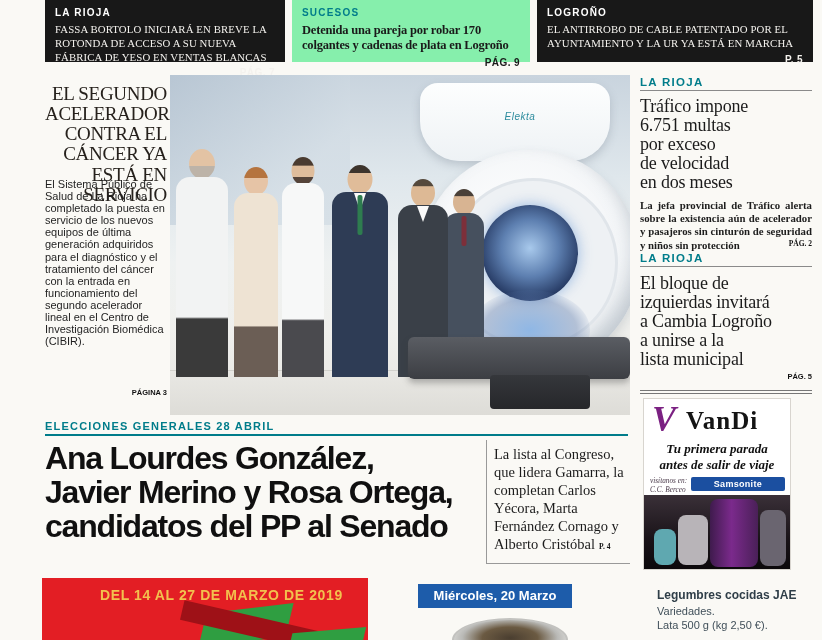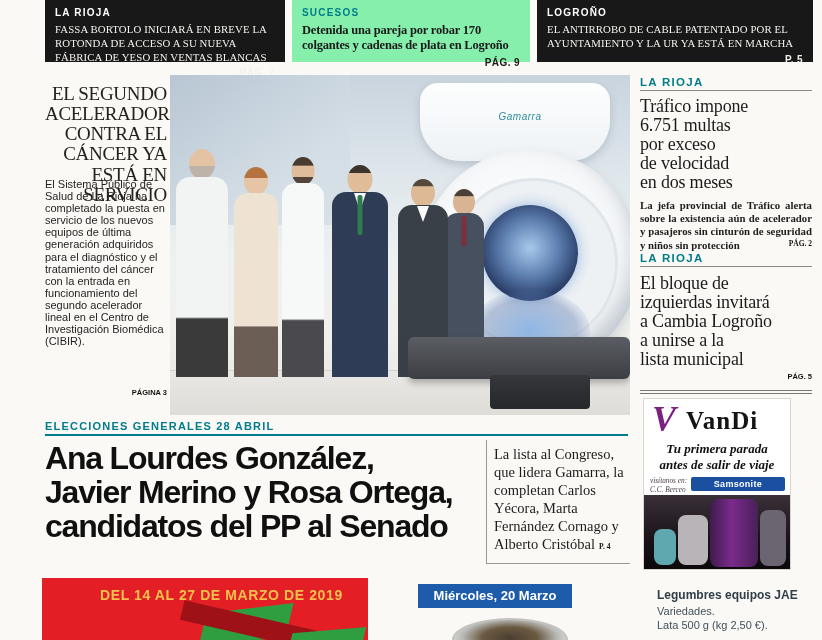--- a/index.html
+++ b/index.html
@@ -94,21 +94,21 @@
 
 <div class="abs serif lead-kicker">EL SEGUNDO ACELERADOR CONTRA EL CÁNCER YA ESTÁ EN SERVICIO</div>
 <div class="abs lead-body">El Sistema Público de Salud de La Rioja ha completado la puesta en servicio de los nuevos equipos de última generación adquiridos para el diagnóstico y el tratamiento del cáncer con la entrada en funcionamiento del segundo acelerador lineal en el Centro de Investigación Biomédica (CIBIR).</div>
 <div class="abs lead-pageref">PÁGINA 3</div>
 
 <div class="abs photo">
   <div class="abs wall-panel"></div>
   <div class="abs floor"></div>
 
   <div class="abs machine-arm"></div>
-  <div class="abs elekta">Gamarra</div>
+  <div class="abs elekta">Elekta</div>
   <div class="abs gantry"></div>
   <div class="abs gantry-ring"></div>
   <div class="abs bore"></div>
   <div class="abs bore2"></div>
 
   <div class="abs person" style="left:6px;width:52px;height:228px;">
     <span class="p-head" style="width:26px;height:30px;background:linear-gradient(180deg,#e3c3a4 55%,#bdb3a8 56%);"></span>
     <span class="p-torso" style="top:28px;background:linear-gradient(180deg,#f2f3f3 70%,#3a3a3a 71%);"></span>
   </div>
   <div class="abs person" style="left:64px;width:44px;height:210px;">
@@ -201,16 +201,16 @@
 
 <div class="abs ad-red">
   <div class="ad-red-text">DEL 14 AL 27 DE MARZO DE 2019</div>
   <span class="shp" style="left:162px;top:30px;width:84px;height:34px;background:#2f9e41;transform:skewX(-20deg) rotate(-7deg);"></span>
   <span class="shp" style="left:138px;top:42px;width:178px;height:20px;background:#9e1117;transform:rotate(13deg);"></span>
   <span class="shp" style="left:248px;top:52px;width:72px;height:28px;background:#2f9e41;transform:skewX(-18deg) rotate(-5deg);"></span>
 </div>
 <div class="abs date-banner">Miércoles, 20 Marzo</div>
 <div class="abs can"></div>
 <div class="abs ad-prod">
-  <div class="ad-prod-title">Legumbres equipos JAE</div>
+  <div class="ad-prod-title">Legumbres cocidas JAE</div>
   <div class="ad-prod-line">Variedades.</div>
   <div class="ad-prod-line">Lata 500 g (kg 2,50 €).</div>
 </div>
 
 </body></html>

